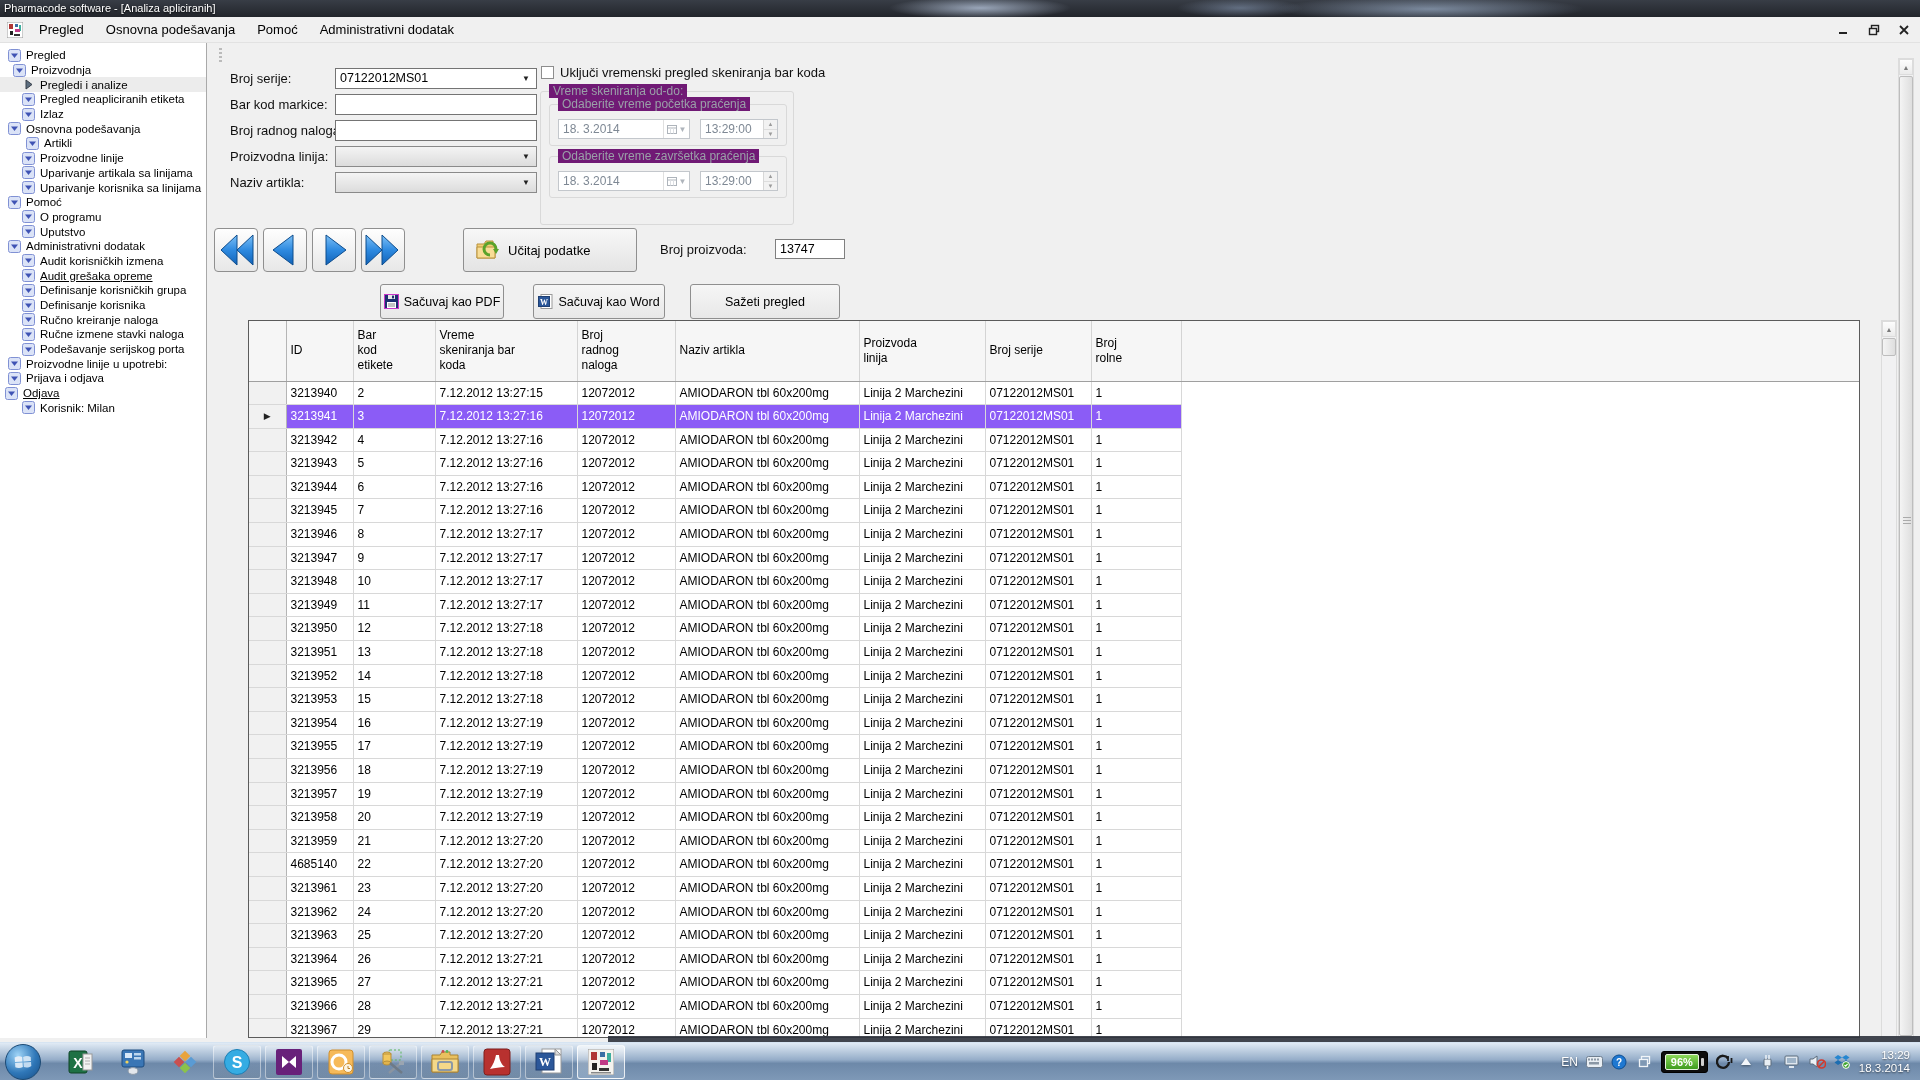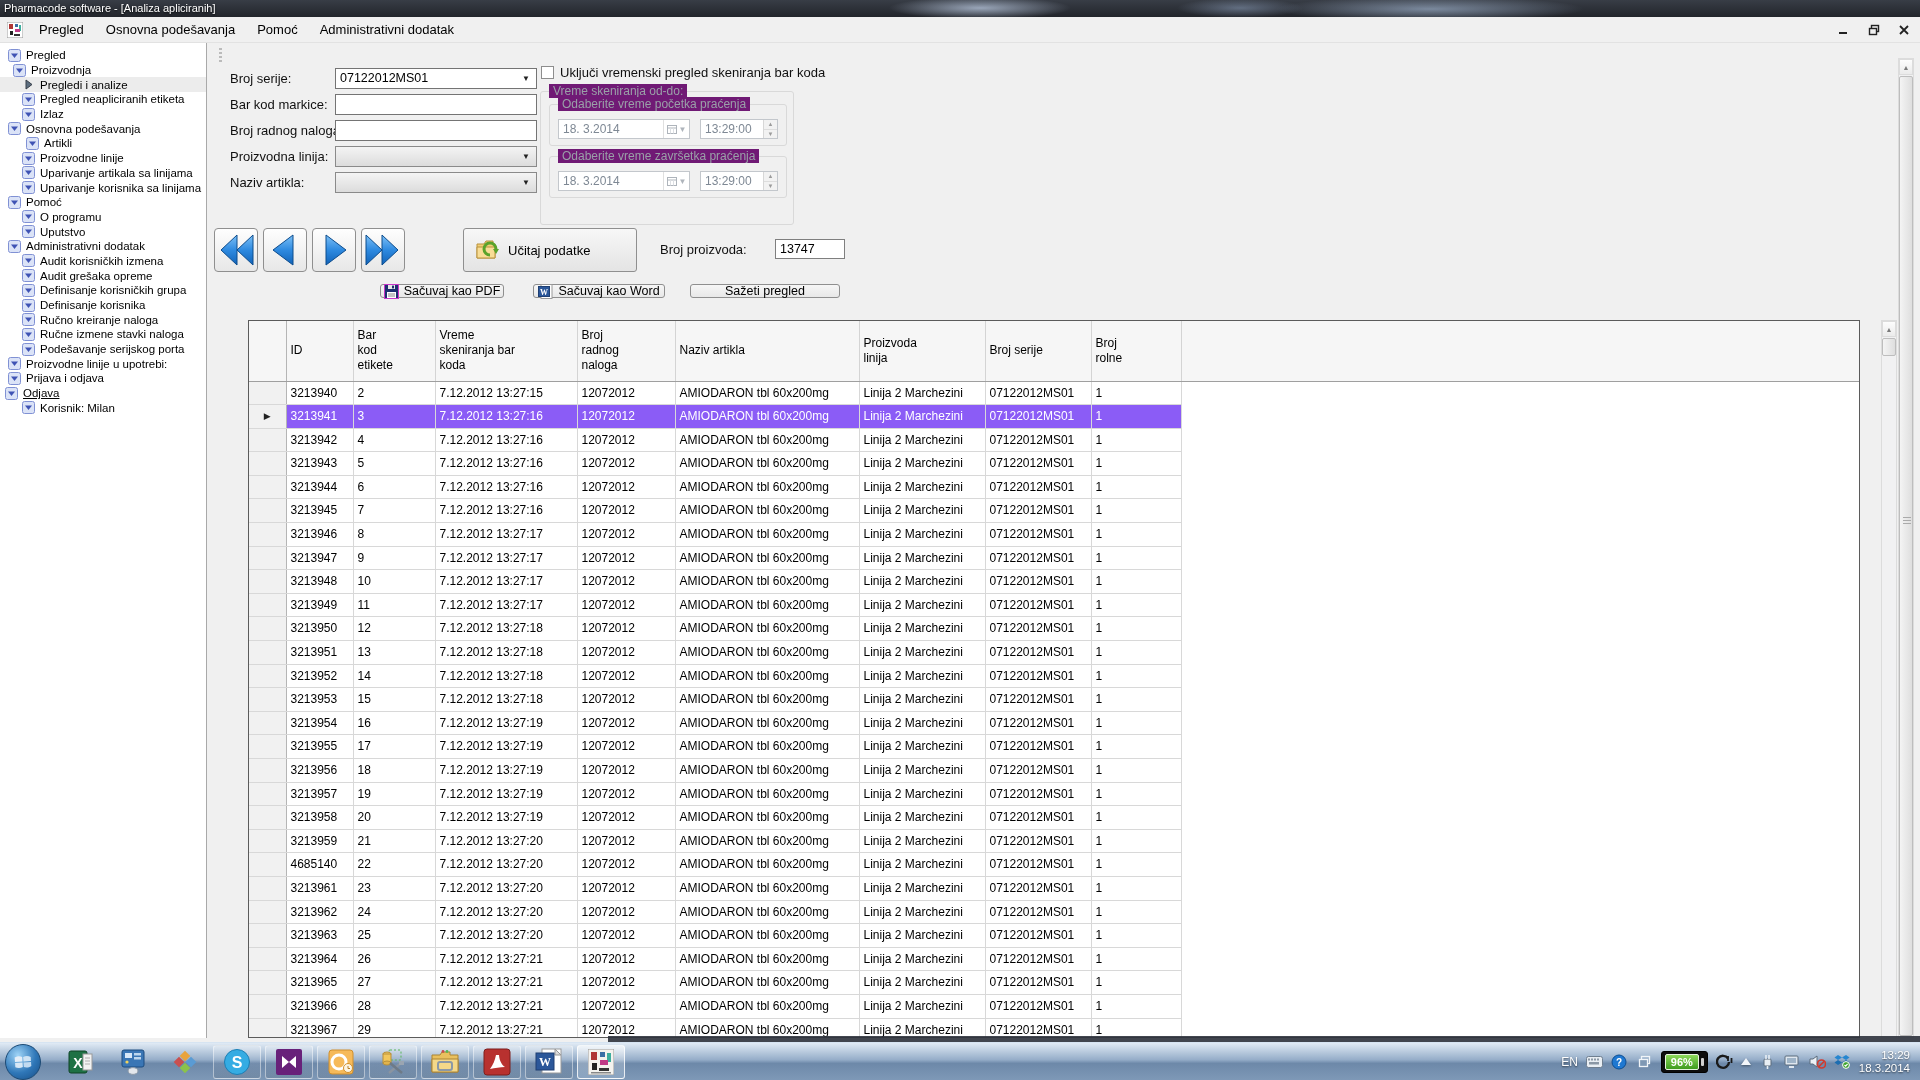--- a/index.html
+++ b/index.html
@@ -67,21 +67,21 @@
     font-size:6px; color:#9b9b9b; background:#f2f2f2; }
   .spin span + span { border-top:1px solid #ddd; }
 
   
   .navbtn { position:absolute; top:185px; width:44px; height:44px;
     background:linear-gradient(#fefefe,#e7e7e7); border:1px solid #8f8f8f; border-radius:4px;
     display:flex; align-items:center; justify-content:center; cursor:pointer; }
   .bigbtn { position:absolute; top:185px; height:44px; background:linear-gradient(#f7f7f7,#e4e4e4);
     border:1px solid #8f8f8f; border-radius:3px; display:flex; align-items:center; gap:6px;
     font-size:13px; color:#000; padding:0 12px; cursor:pointer; }
-  .smallbtn { position:absolute; top:241px; height:14px; background:linear-gradient(#f6f6f6,#e8e8e8);
+  .smallbtn { position:absolute; top:241px; height:35px; background:linear-gradient(#f6f6f6,#e8e8e8);
     border:1px solid #8f8f8f; border-radius:3px; display:flex; align-items:center; justify-content:center;
     gap:5px; font-size:12.5px; color:#000; cursor:pointer; }
   .countlabel { position:absolute; left:452px; top:199px; font-size:13px; color:#101010; }
   .countbox { position:absolute; left:567px; top:196px; width:70px; height:20px; background:#fff;
     border:1px solid #7f7f7f; font-size:12.5px; padding:0 4px; line-height:18px; }
 
   
   #gridwrap { position:absolute; left:40px; top:277px; width:1612px; height:718px;
     background:#fff; border:1px solid #5b5b5b; overflow:hidden; }
   #grid { border-collapse:collapse; table-layout:fixed; width:1610px; }
@@ -314,21 +314,21 @@
     </div>
     <div class="tree-item" style="padding-left: 22px;">
       <span class="ticon">
         <svg width="13" height="13">
           <rect x="0.5" y="0.5" width="12" height="12" rx="2" fill="#dbe3f7" stroke="#8091d4"></rect>
           <path d="M3 4.5 h7 l-3.5 4.5 z" fill="#3f53b4"></path>
         </svg>
       </span>
       <span>Audit korisničkih izmena</span>
     </div>
-    <div class="tree-item" style="padding-left: 22px;">
+    <div class="tree-item" style="padding-left: 22px; text-decoration: underline;">
       <span class="ticon">
         <svg width="13" height="13">
           <rect x="0.5" y="0.5" width="12" height="12" rx="2" fill="#dbe3f7" stroke="#8091d4"></rect>
           <path d="M3 4.5 h7 l-3.5 4.5 z" fill="#3f53b4"></path>
         </svg>
       </span>
       <span>Audit grešaka opreme</span>
     </div>
     <div class="tree-item" style="padding-left: 22px;">
       <span class="ticon">

